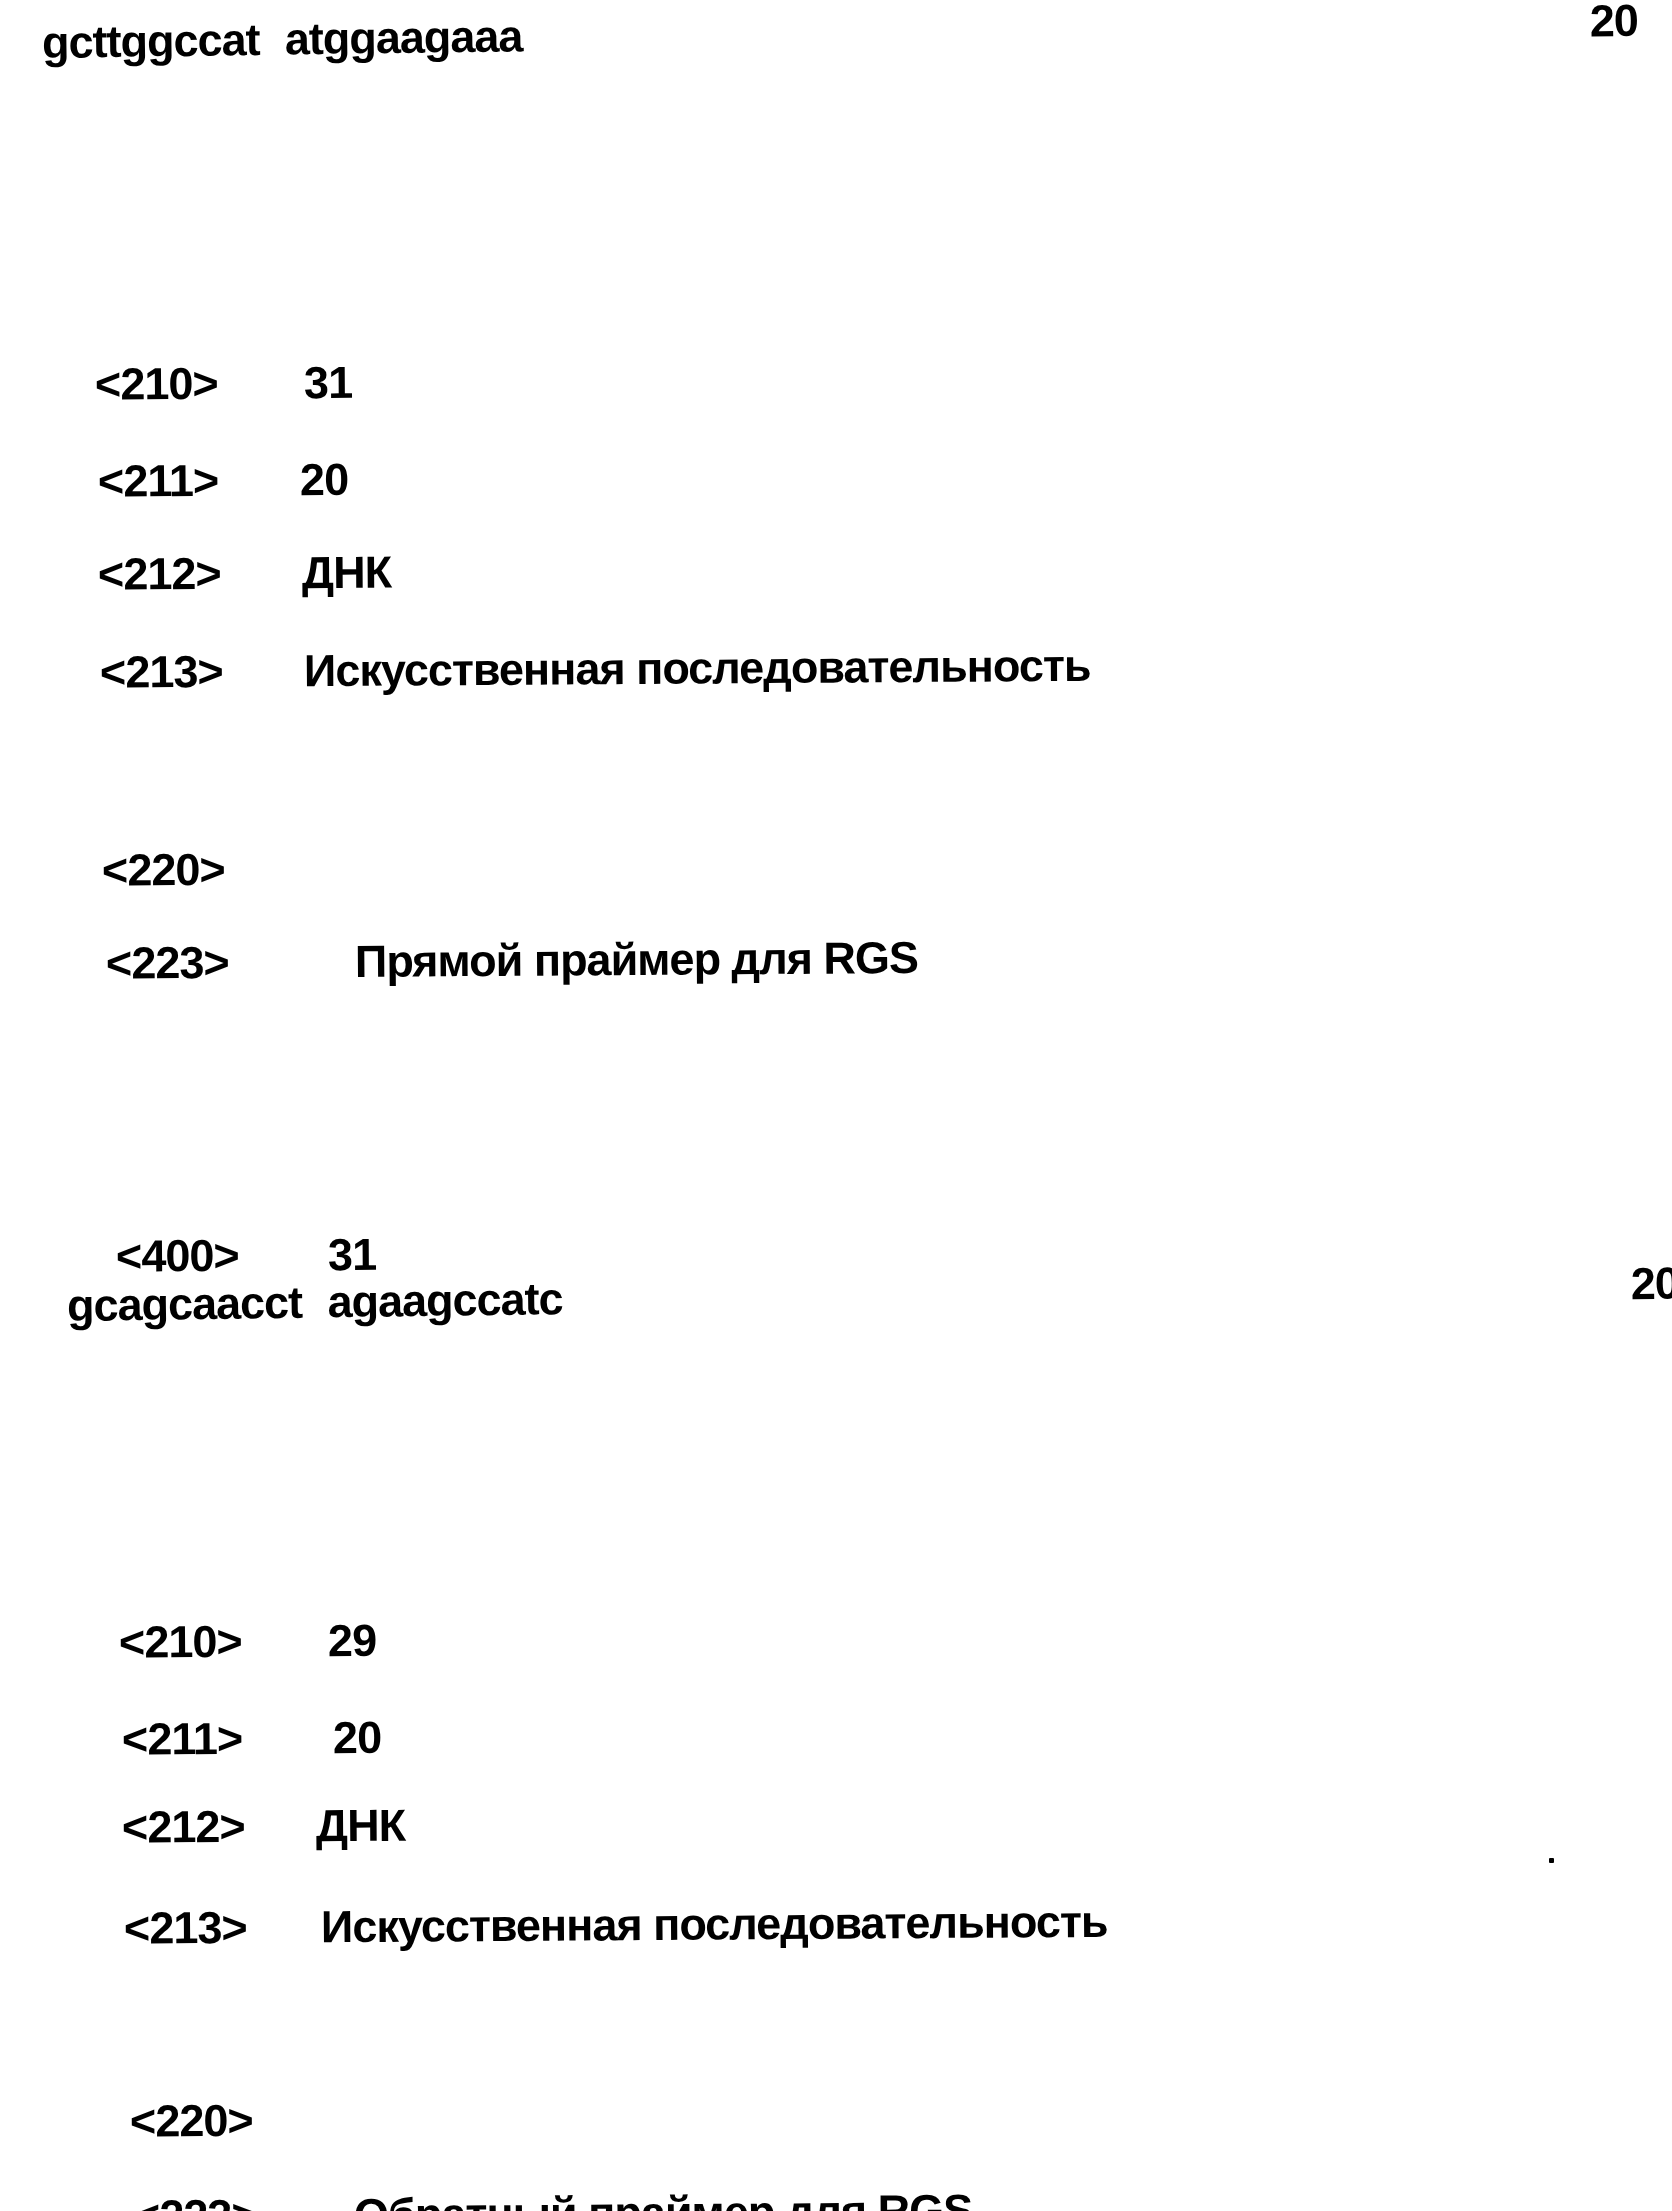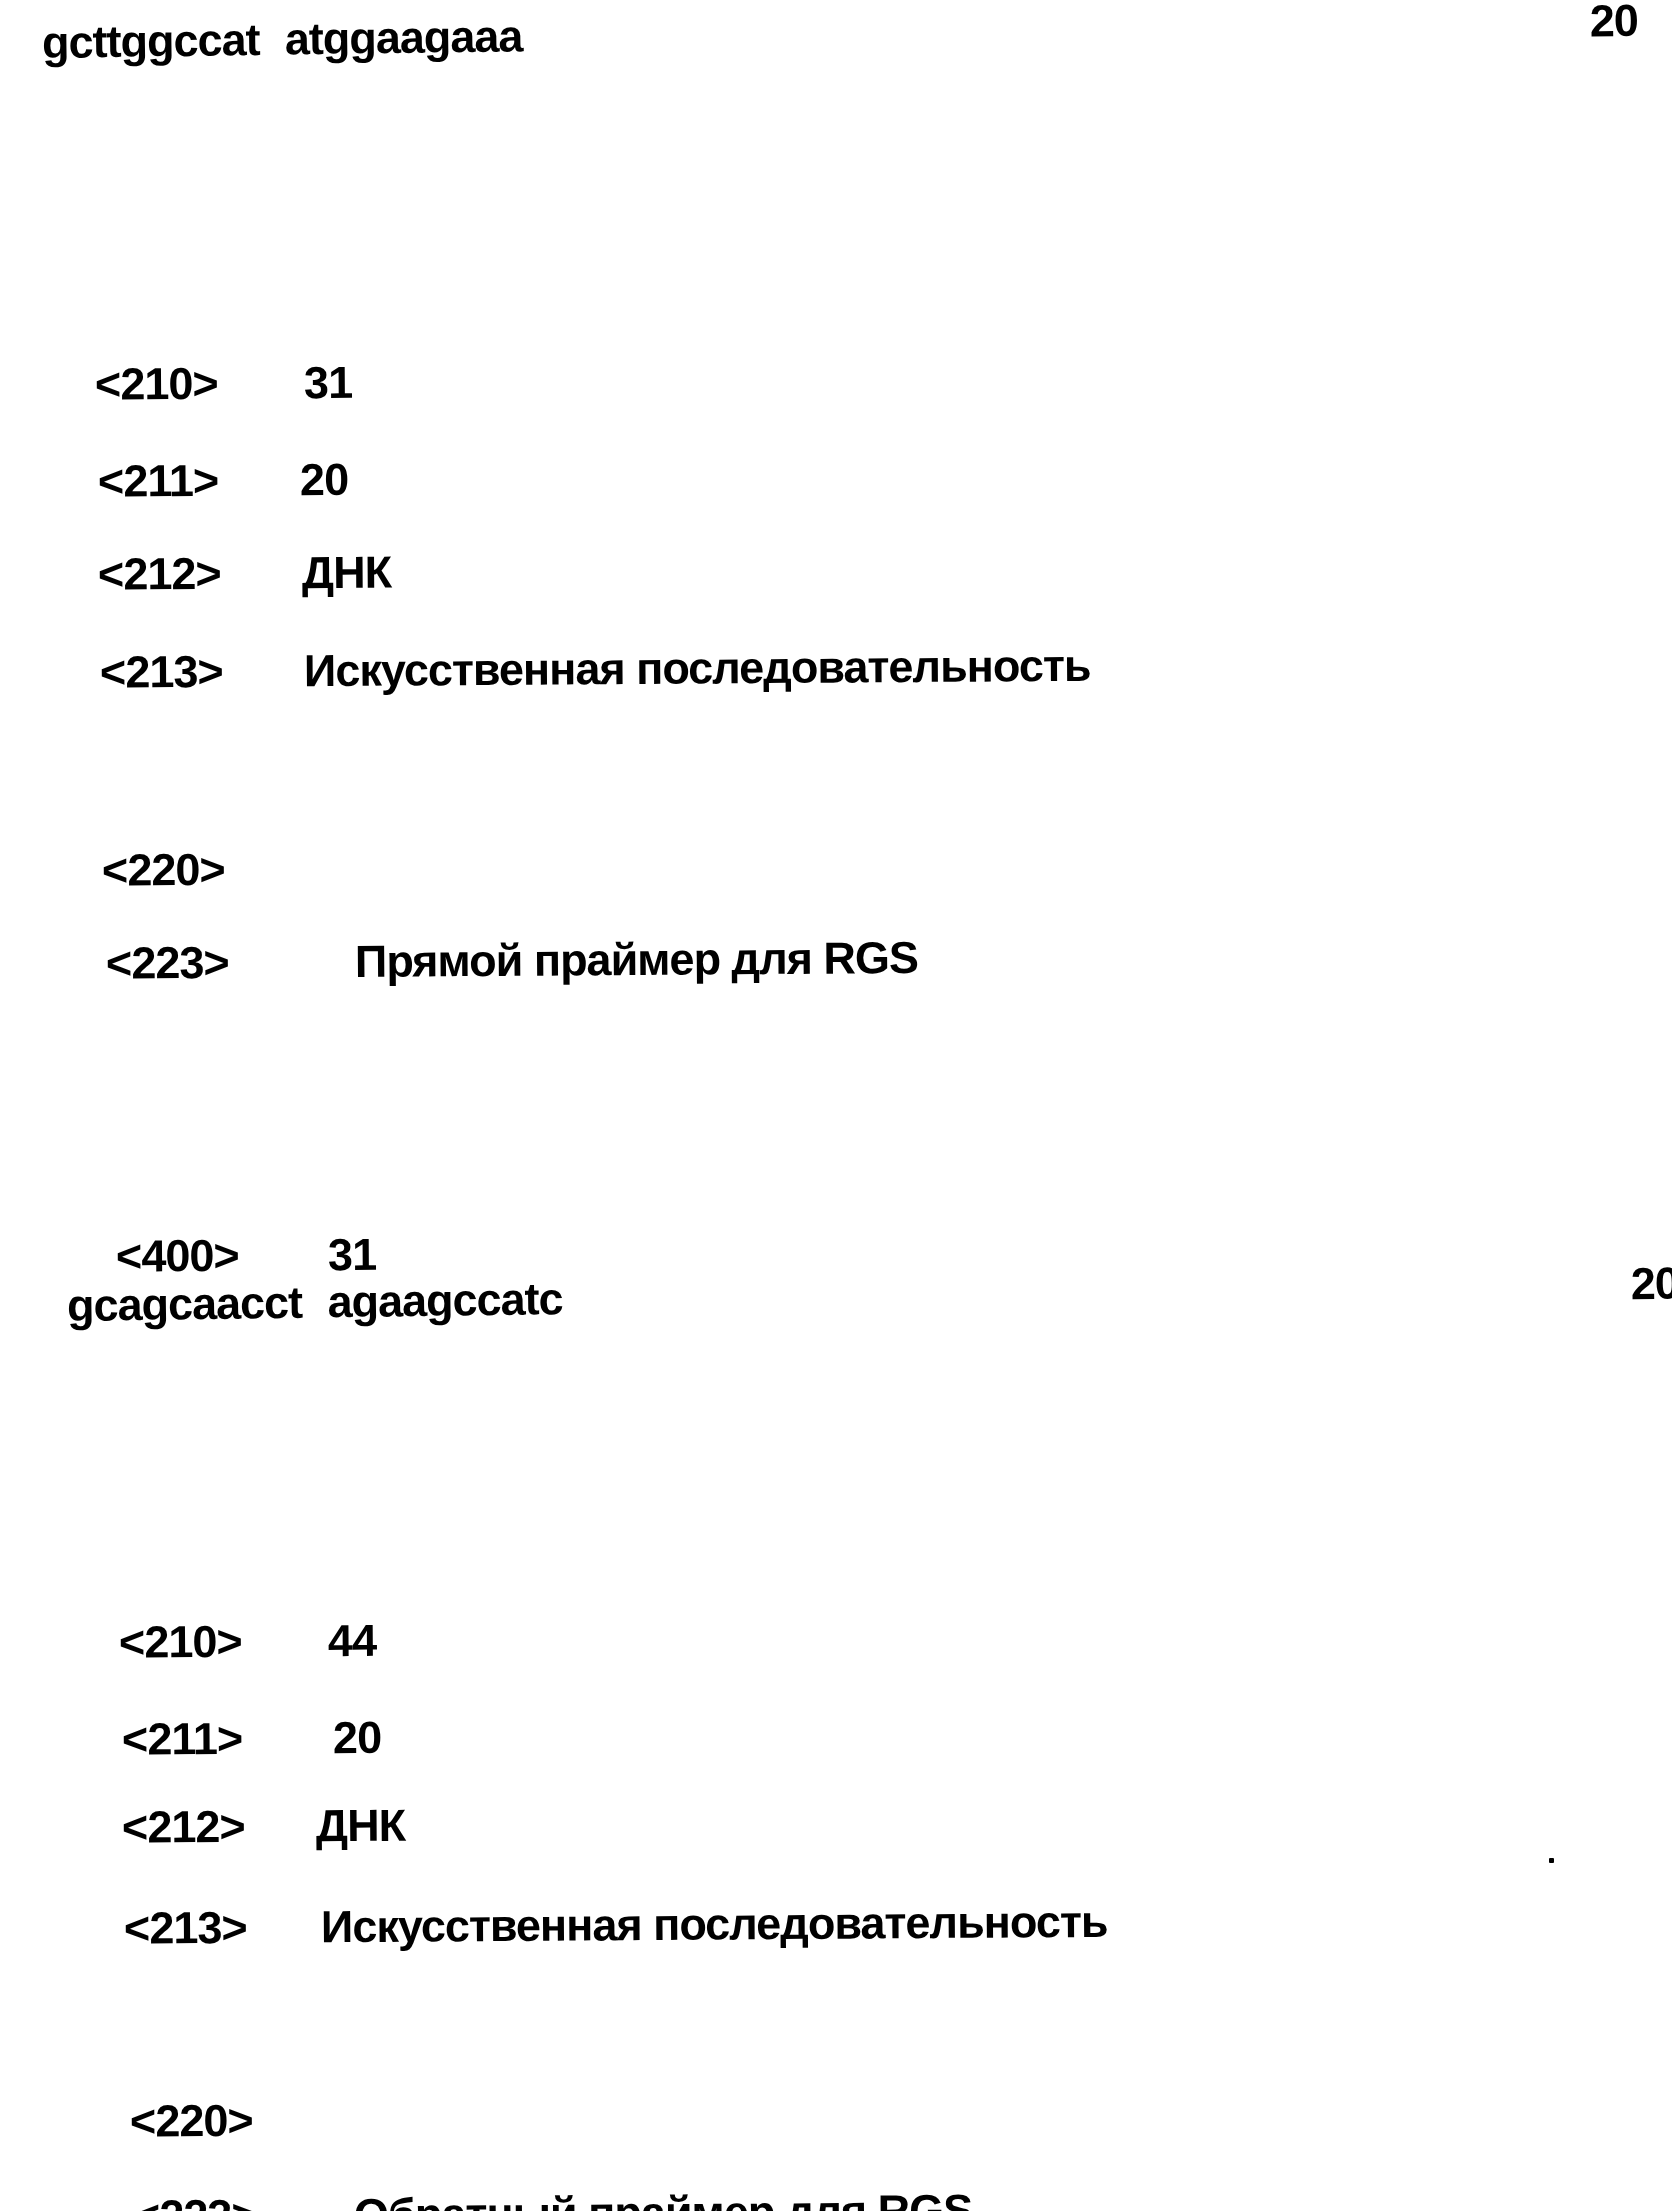--- a/index.html
+++ b/index.html
@@ -88,21 +88,21 @@
   <div class="row lrow" style="left:46px; top:1189px;">
     <span class="tag" style="width:212px;">&lt;400&gt;</span><span>31</span>
   </div>
 
   <div class="row seq-row" style="left:43px; top:1283px; width:1612px;">
     <span class="seq">gcagcaacct agaagccatc</span>
     <span>20</span>
   </div>
 
   <div class="row lrow" style="left:49px; top:1575px;">
-    <span class="tag" style="width:209px;">&lt;210&gt;</span><span>44</span>
+    <span class="tag" style="width:209px;">&lt;210&gt;</span><span>29</span>
   </div>
 
   <div class="row lrow" style="left:52px; top:1672px;">
     <span class="tag" style="width:211px;">&lt;211&gt;</span><span>20</span>
   </div>
 
   <div class="row lrow" style="left:52px; top:1760px;">
     <span class="tag" style="width:194px;">&lt;212&gt;</span><span>ДНК</span>
   </div>
 

